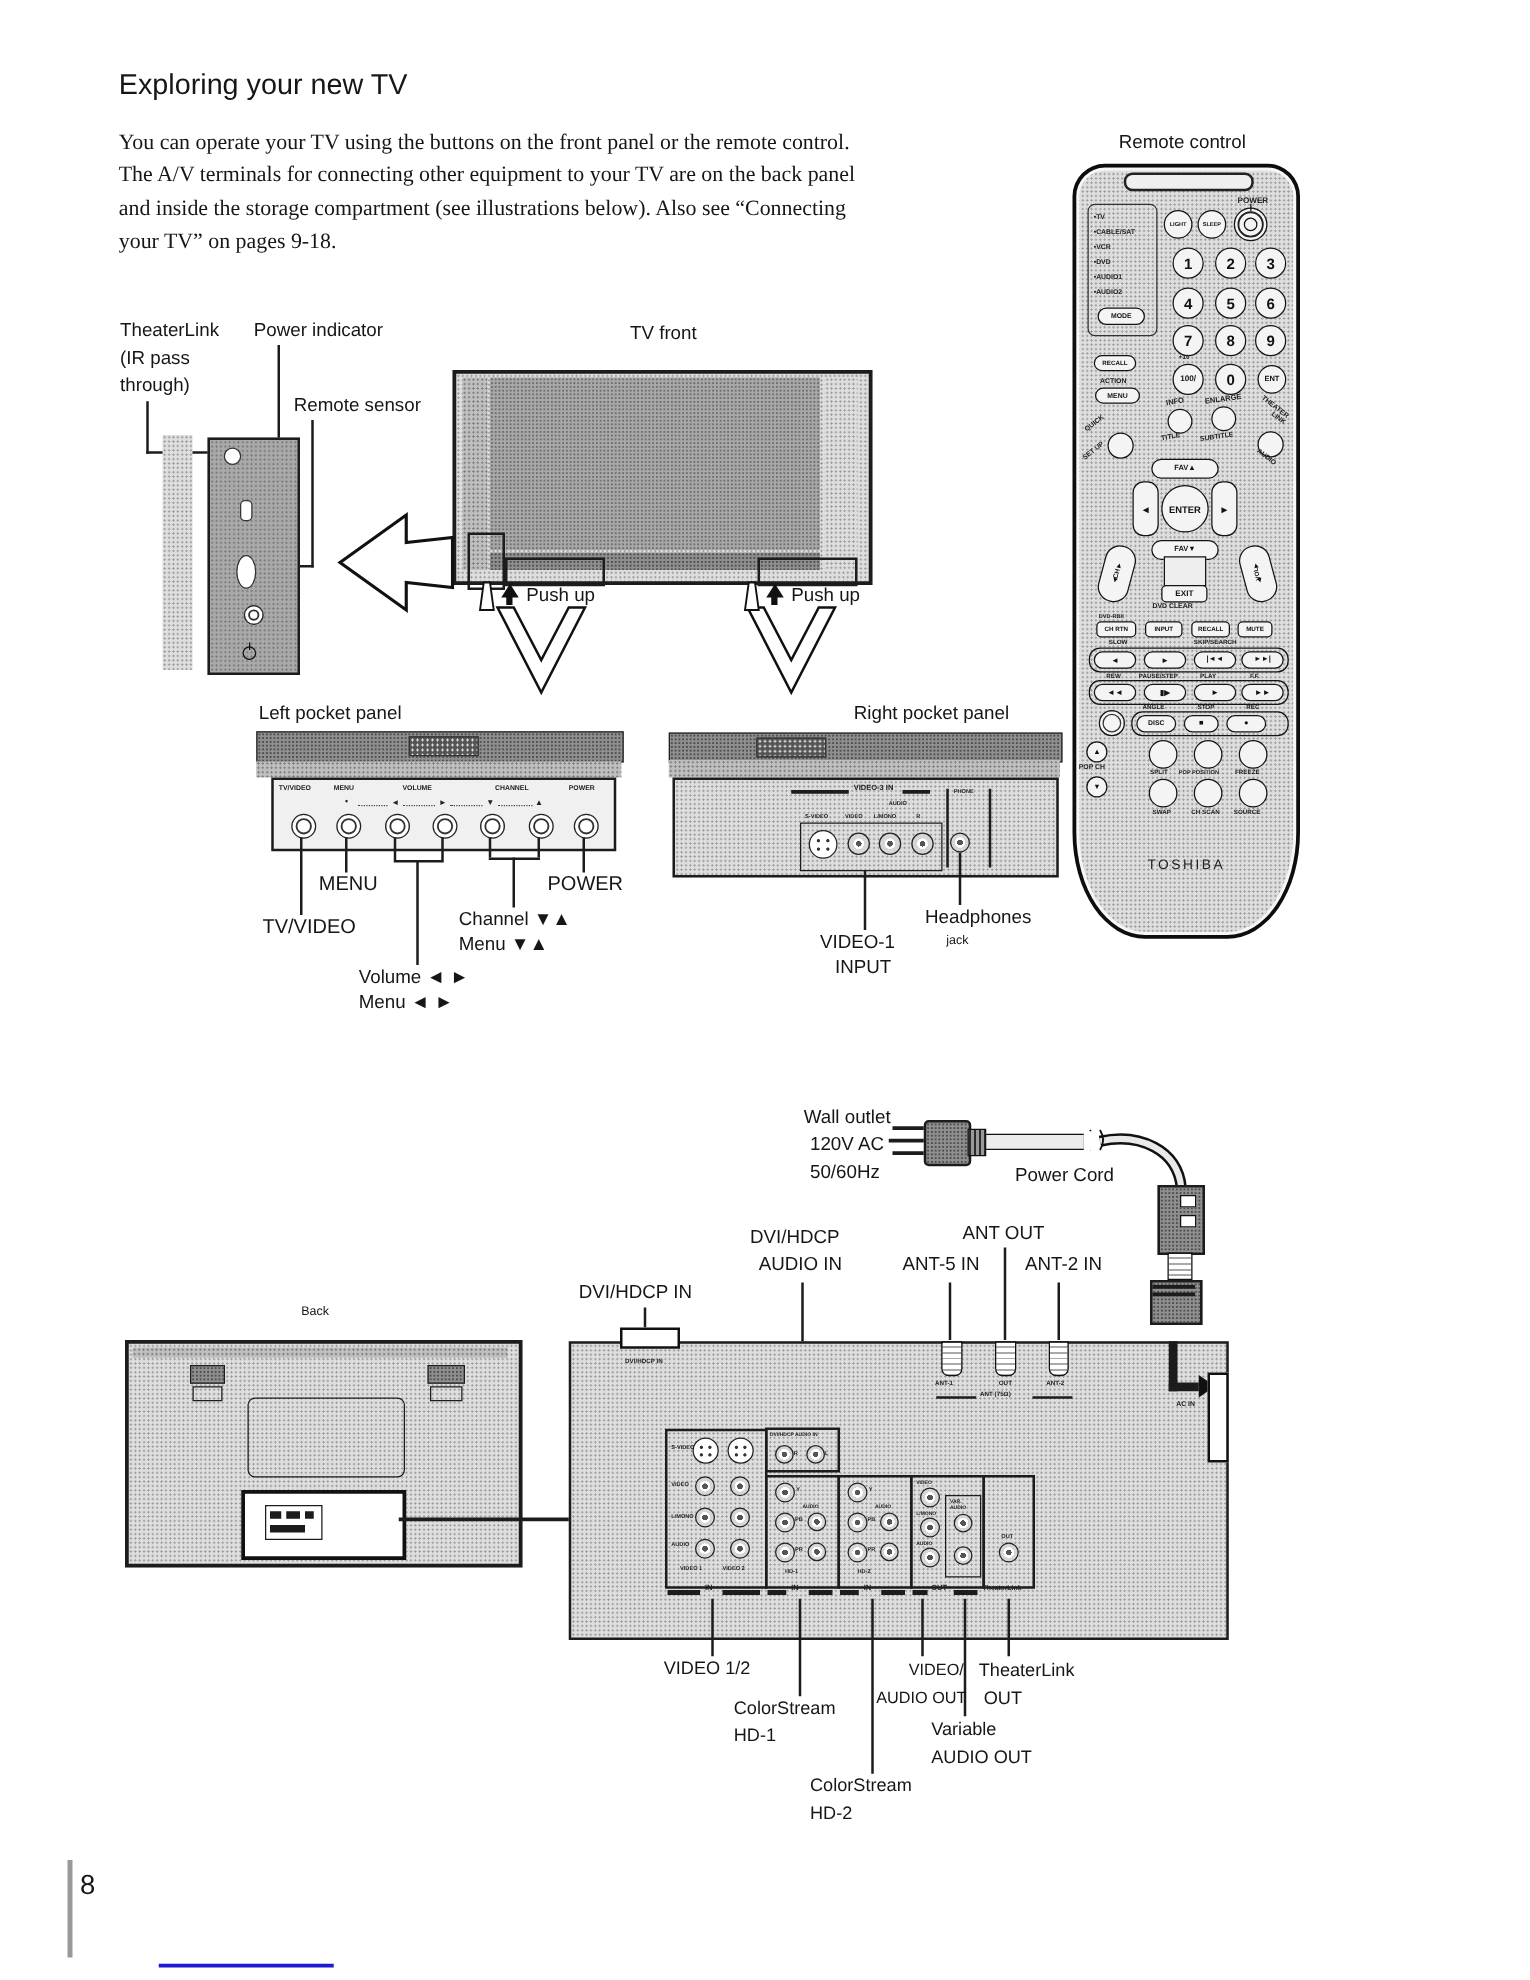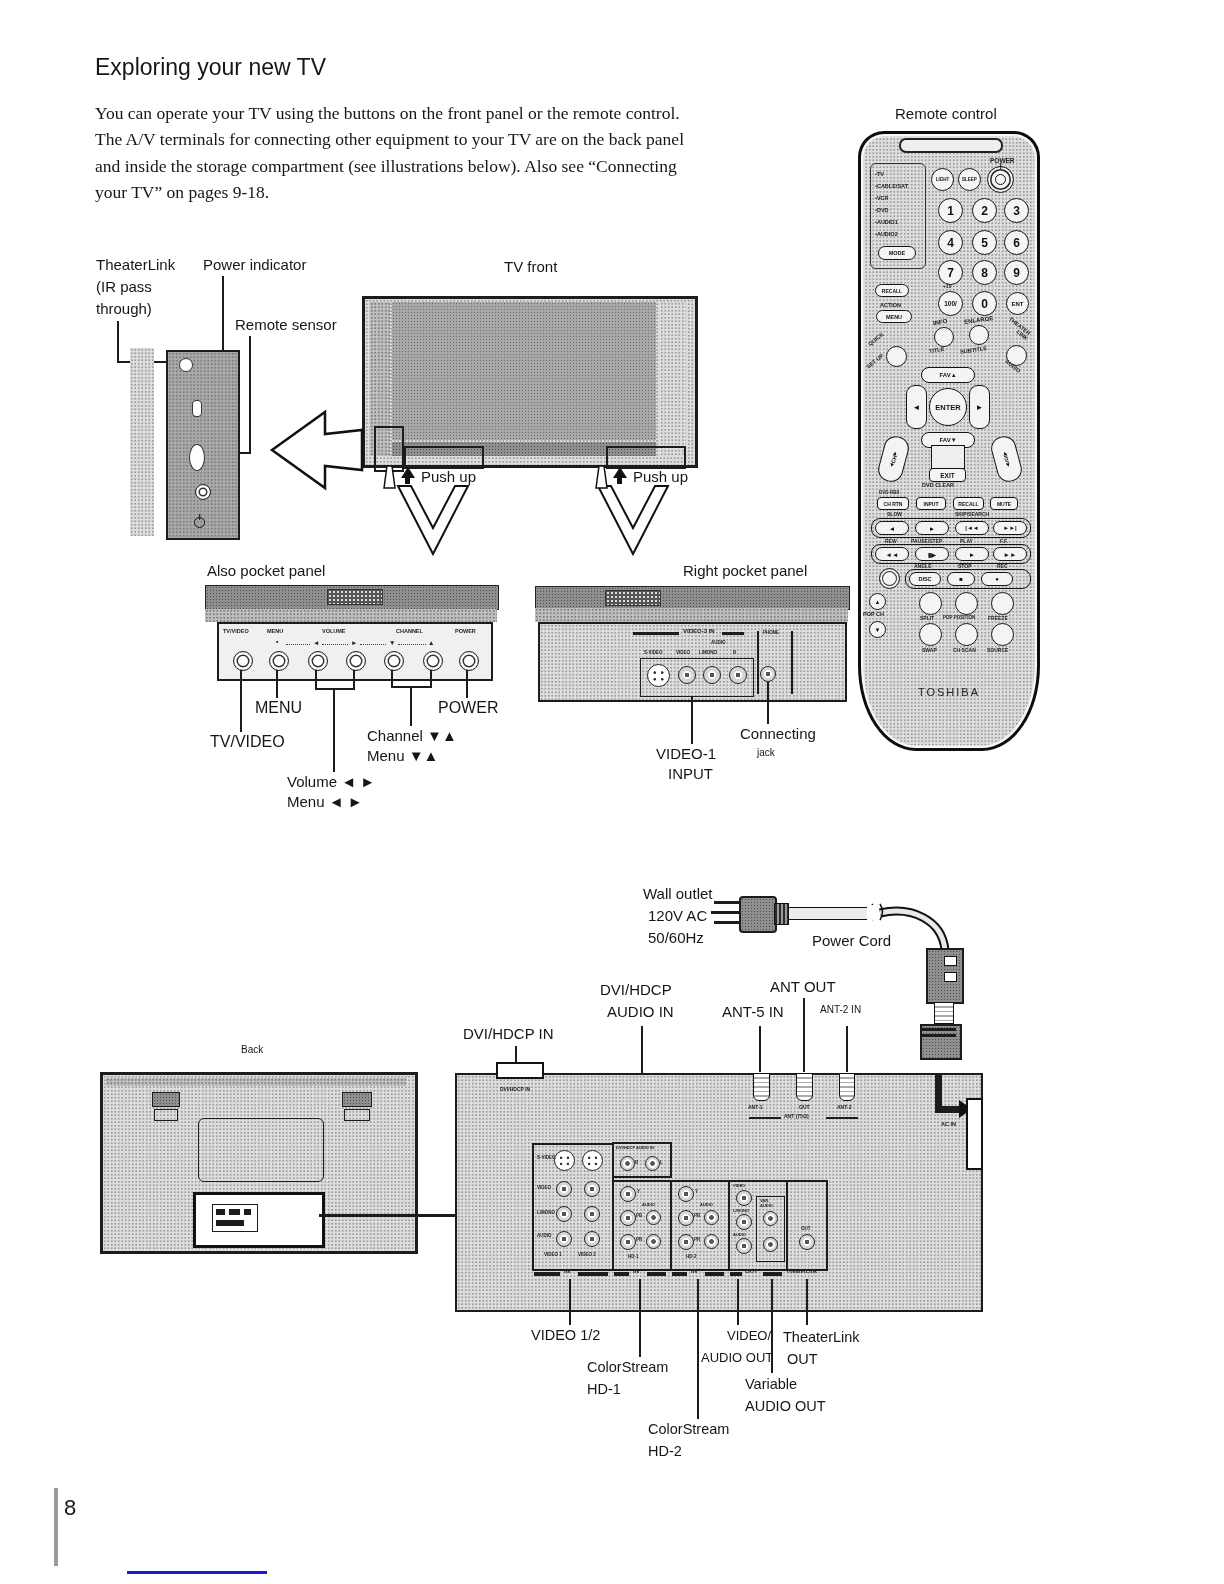--- a/index.html
+++ b/index.html
@@ -81,21 +81,21 @@
     <polygon points="598,486 633,554 668,486 655,486 633,528 611,486" fill="#fff" stroke="#111" stroke-width="2"></polygon>
     <polygon points="384,488 387,466 392,466 395,488" fill="#fff" stroke="#111" stroke-width="1.5"></polygon>
     <polygon points="596,488 599,466 604,466 607,488" fill="#fff" stroke="#111" stroke-width="1.5"></polygon>
     <path d="M880 913 C 912 906 942 920 945 950" fill="none" stroke="#111" stroke-width="9"></path>
     <path d="M880 913 C 912 906 942 920 945 950" fill="none" stroke="#e9e9e9" stroke-width="5"></path>
     <path d="M897 1075 c -9 33 9 52 0 85 c -9 33 9 52 0 85 c -4 18 2 30 0 58" fill="none" stroke="#111" stroke-width="8"></path>
     <path d="M897 1075 c -9 33 9 52 0 85 c -9 33 9 52 0 85 c -4 18 2 30 0 58" fill="none" stroke="#ededed" stroke-width="4.5"></path>
     <path d="M872 904 q5 8 0 16 M880 904 q5 8 0 16" fill="none" stroke="#111" stroke-width="1.5"></path>
   </svg>
 
-  <div class="lbl" style="left:207px;top:563px;font-size:15px">Also pocket panel</div>
+  <div class="lbl" style="left:207px;top:563px;font-size:15px">Left pocket panel</div>
   <div class="speckD" style="position:absolute;left:205px;top:585px;width:292px;height:23px;border:1.5px solid #222"></div>
   <div class="vent" style="left:327px;top:589px;width:54px;height:14px"></div>
   <div class="speckM" style="position:absolute;left:205px;top:609px;width:292px;height:13px"></div>
   <div class="box" style="left:217px;top:622px;width:272px;height:55px;background:#f0f0f0"></div>
   <div class="tlabel" style="left:223px;top:628px;font-size:5.5px">TV/VIDEO</div>
   <div class="tlabel" style="left:267px;top:628px;font-size:5.5px">MENU</div>
   <div class="tlabel" style="left:322px;top:628px;font-size:5.5px">VOLUME</div>
   <div class="tlabel" style="left:396px;top:628px;font-size:5.5px">CHANNEL</div>
   <div class="tlabel" style="left:455px;top:628px;font-size:5.5px">POWER</div>
   <div class="tlabel" style="left:276px;top:638px;font-size:7px">•</div>
@@ -155,21 +155,21 @@
   <div class="rca" style="left:729px;top:666px;width:16px;height:16px"></div>
   <div class="ln" style="left:757px;top:631px;width:1.5px;height:63px"></div>
   <div class="ln" style="left:791px;top:631px;width:1.5px;height:63px"></div>
   <div class="tlabel" style="left:763px;top:630px;font-size:4.5px">PHONE</div>
   <div class="rca" style="left:760px;top:666px;width:14px;height:14px"></div>
 
   <div class="ln" style="left:691px;top:696px;width:2px;height:48px"></div>
   <div class="ln" style="left:767px;top:682px;width:2px;height:42px"></div>
   <div class="lbl" style="left:656px;top:746px;font-size:15px">VIDEO-1</div>
   <div class="lbl" style="left:668px;top:766px;font-size:15px">INPUT</div>
-  <div class="lbl" style="left:740px;top:726px;font-size:15px">Connecting</div>
+  <div class="lbl" style="left:740px;top:726px;font-size:15px">Headphones</div>
   <div class="lbl" style="left:757px;top:747px;font-size:10px">jack</div>
 
   <div class="lbl" style="left:895px;top:106px;font-size:15px">Remote control</div>
   <div class="speck" style="position:absolute;left:858px;top:131px;width:176px;height:614px;border:3.5px solid #0d0d0d;border-radius:26px 26px 58px 58px / 26px 26px 85px 85px;box-shadow:inset 0 0 0 2.5px #f6f6f6">
     <div style="position:absolute;left:38px;top:4px;width:100px;height:11px;border:2px solid #222;border-radius:7px;background:#efefef"></div>
     <div style="position:absolute;left:9px;top:29px;width:54px;height:104px;border:1.5px solid #333;border-radius:6px">
       <div class="tlabel" style="left:4px;top:7px;font-size:5.5px">•TV</div>
       <div class="tlabel" style="left:4px;top:19px;font-size:5.5px">•CABLE/SAT</div>
       <div class="tlabel" style="left:4px;top:31px;font-size:5.5px">•VCR</div>
       <div class="tlabel" style="left:4px;top:43px;font-size:5.5px">•DVD</div>
@@ -294,21 +294,21 @@
   <div style="position:absolute;left:944px;top:972px;width:11px;height:8px;border:1.5px solid #111;background:#fff"></div>
   <div class="rib" style="position:absolute;left:934px;top:1002px;width:18px;height:20px;border:1px solid #111"></div>
   <div class="box speckD" style="left:920px;top:1024px;width:38px;height:32px"></div>
   <div class="ln" style="left:922px;top:1028px;width:34px;height:3px"></div>
   <div class="ln" style="left:922px;top:1034px;width:34px;height:3px"></div>
 
   <div class="lbl" style="left:600px;top:982px;font-size:15px">DVI/HDCP</div>
   <div class="lbl" style="left:607px;top:1004px;font-size:15px">AUDIO IN</div>
   <div class="lbl" style="left:770px;top:979px;font-size:15px">ANT OUT</div>
   <div class="lbl" style="left:722px;top:1004px;font-size:15px">ANT-5 IN</div>
-  <div class="lbl" style="left:820px;top:1004px;font-size:10px">ANT-2 IN</div>
+  <div class="lbl" style="left:820px;top:1004px;font-size:15px">ANT-2 IN</div>
   <div class="lbl" style="left:463px;top:1026px;font-size:15px">DVI/HDCP IN</div>
   <div class="lbl" style="left:241px;top:1044px;font-size:10px">Back</div>
 
   <div class="ln" style="left:641px;top:1026px;width:2px;height:116px"></div>
   <div class="ln" style="left:759px;top:1026px;width:2px;height:46px"></div>
   <div class="ln" style="left:803px;top:998px;width:2px;height:74px"></div>
   <div class="ln" style="left:846px;top:1026px;width:2px;height:46px"></div>
   <div class="ln" style="left:515px;top:1046px;width:2px;height:16px"></div>
 
   <div class="box speck" style="left:100px;top:1072px;width:312px;height:176px;border-width:3px"></div>

